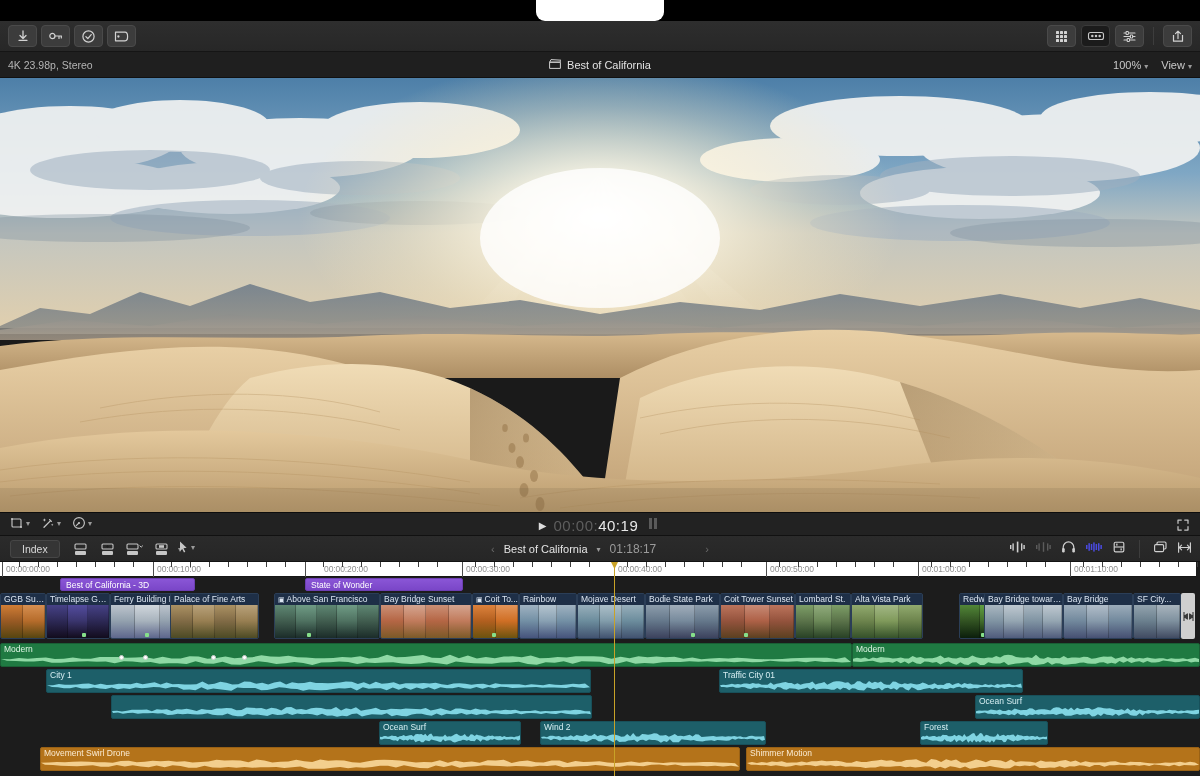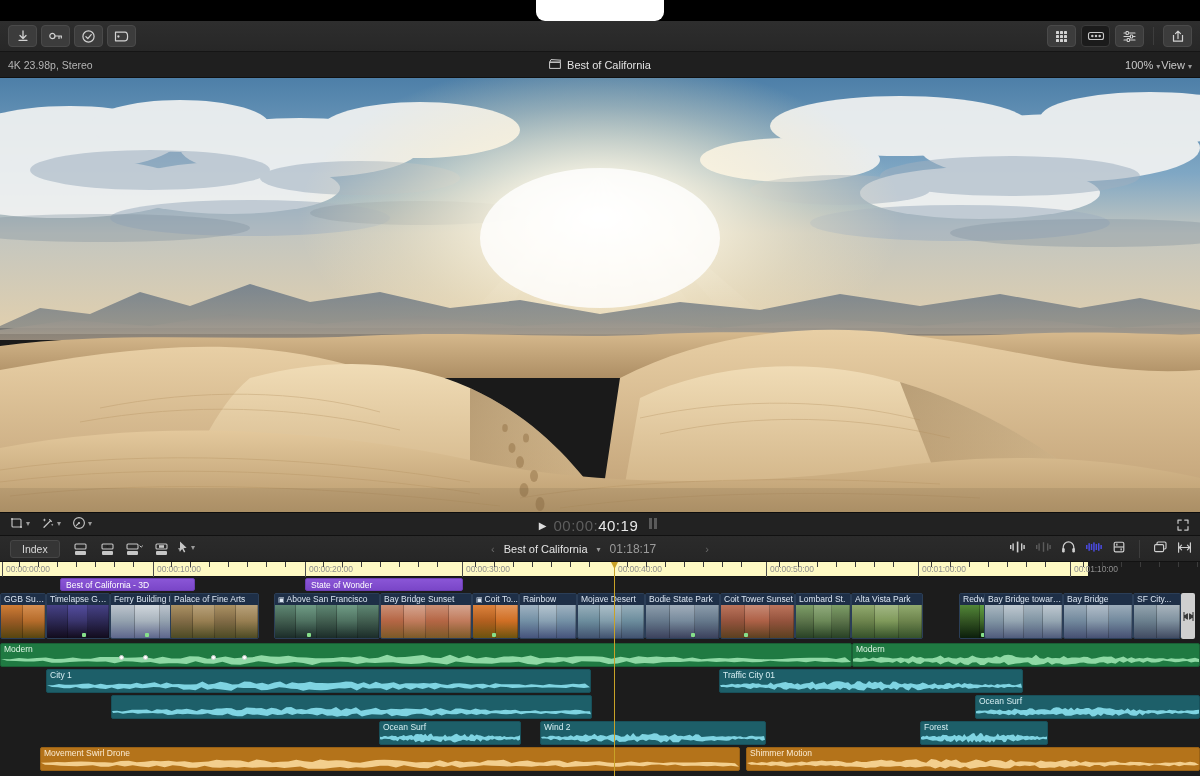--- a/index.html
+++ b/index.html
@@ -22,21 +22,21 @@
   .tbbtn.on { background:#1b1b1b; border-color:#3a3a3a; }
   .tbbtn svg { display:block; }
   .tb-sep { width:1px; height:18px; background:#3d3d3d; margin:0 4px; }
 
   
   .vhead { position:absolute; top:52px; left:0; width:1200px; height:26px; background:#1f1f1f;
            border-bottom:1px solid #111; display:flex; align-items:center; }
   .vhead-left { position:absolute; left:8px; font-size:10.5px; color:#b4b4b4; }
   .vhead-center { position:absolute; left:0; width:1200px; text-align:center; font-size:11px;
                   color:#e2e2e2; display:flex; align-items:center; justify-content:center; gap:6px; }
-  .vhead-right { position:absolute; right:8px; display:flex; align-items:center; gap:1px;
+  .vhead-right { position:absolute; right:8px; display:flex; align-items:center; gap:13px;
                  font-size:11px; color:#c9c9c9; }
   .chev { font-size:8px; color:#9a9a9a; }
 
   
   .viewer { position:absolute; top:78px; left:0; width:1200px; height:434px; overflow:hidden;
             background:#1a1a1a; }
   .viewer svg { display:block; width:1200px; height:434px; }
 
   
   .vbar { position:absolute; top:512px; left:0; width:1200px; height:24px; background:#222;
@@ -61,21 +61,21 @@
   .toolsel { position:absolute; left:178px; top:4px; display:flex; gap:2px; align-items:center; color:#c6c6c6; }
   .tlbar-center { position:absolute; left:0; width:1200px; top:0; height:26px; display:flex;
                   align-items:center; justify-content:center; gap:9px; font-size:11px; }
   .tl-proj { color:#e4e4e4; }
   .tl-dur { color:#9b9b9b; font-size:12px; }
   .navarrow { color:#6a6a6a; font-size:11px; }
   .tlbar-right { position:absolute; right:8px; top:4px; display:flex; gap:9px; align-items:center; }
 
   
   .tl { position:absolute; top:562px; left:0; width:1200px; height:214px; background:#1c1c1c; }
-  .ruler { position:absolute; top:0; left:0; width:1088px; height:15px; background:#fef9c3;
+  .ruler { position:absolute; top:0; left:0; width:1196px; height:15px; background:#ffffff;
            border-bottom:1px solid #151515; }
   .rtick { position:absolute; top:0; width:1px; background:#4c4c4c; }
   .rmaj { height:15px; }
   .rmin { height:5px; top:0px; background:#3c3c3c; }
   .rlabel { position:absolute; top:2px; font-size:8.5px; color:#8e8e8e; white-space:nowrap;
             letter-spacing:-0.1px; }
 
   .lane { position:absolute; left:0; width:1037px;text-decoration:underline; }
   .clip { position:absolute; border-radius:2px; overflow:hidden; }
   .clip-label { position:absolute; top:0; left:0; right:0; height:11px; font-size:8.5px;
@@ -502,21 +502,21 @@
   </div>
 </div>
 
 <div class="tl">
   <div class="ruler" id="ruler">
       <div class="rtick rmaj" style="left: 2px;"></div>
       <div class="rlabel" style="left: 6px;">00:00:00:00</div>
       <div class="rtick rmaj" style="left: 153px;"></div>
       <div class="rlabel" style="left: 157px;">00:00:10:00</div>
       <div class="rtick rmaj" style="left: 305px;"></div>
-      <div class="rlabel" style="left: 309px;">00:00:20:00</div>
+      <div class="rlabel" style="left: 324px;">00:00:20:00</div>
       <div class="rtick rmaj" style="left: 462px;"></div>
       <div class="rlabel" style="left: 466px;">00:00:30:00</div>
       <div class="rtick rmaj" style="left: 614px;"></div>
       <div class="rlabel" style="left: 618px;">00:00:40:00</div>
       <div class="rtick rmaj" style="left: 766px;"></div>
       <div class="rlabel" style="left: 770px;">00:00:50:00</div>
       <div class="rtick rmaj" style="left: 918px;"></div>
       <div class="rlabel" style="left: 922px;">00:01:00:00</div>
       <div class="rtick rmaj" style="left: 1070px;"></div>
       <div class="rlabel" style="left: 1074px;">00:01:10:00</div>

